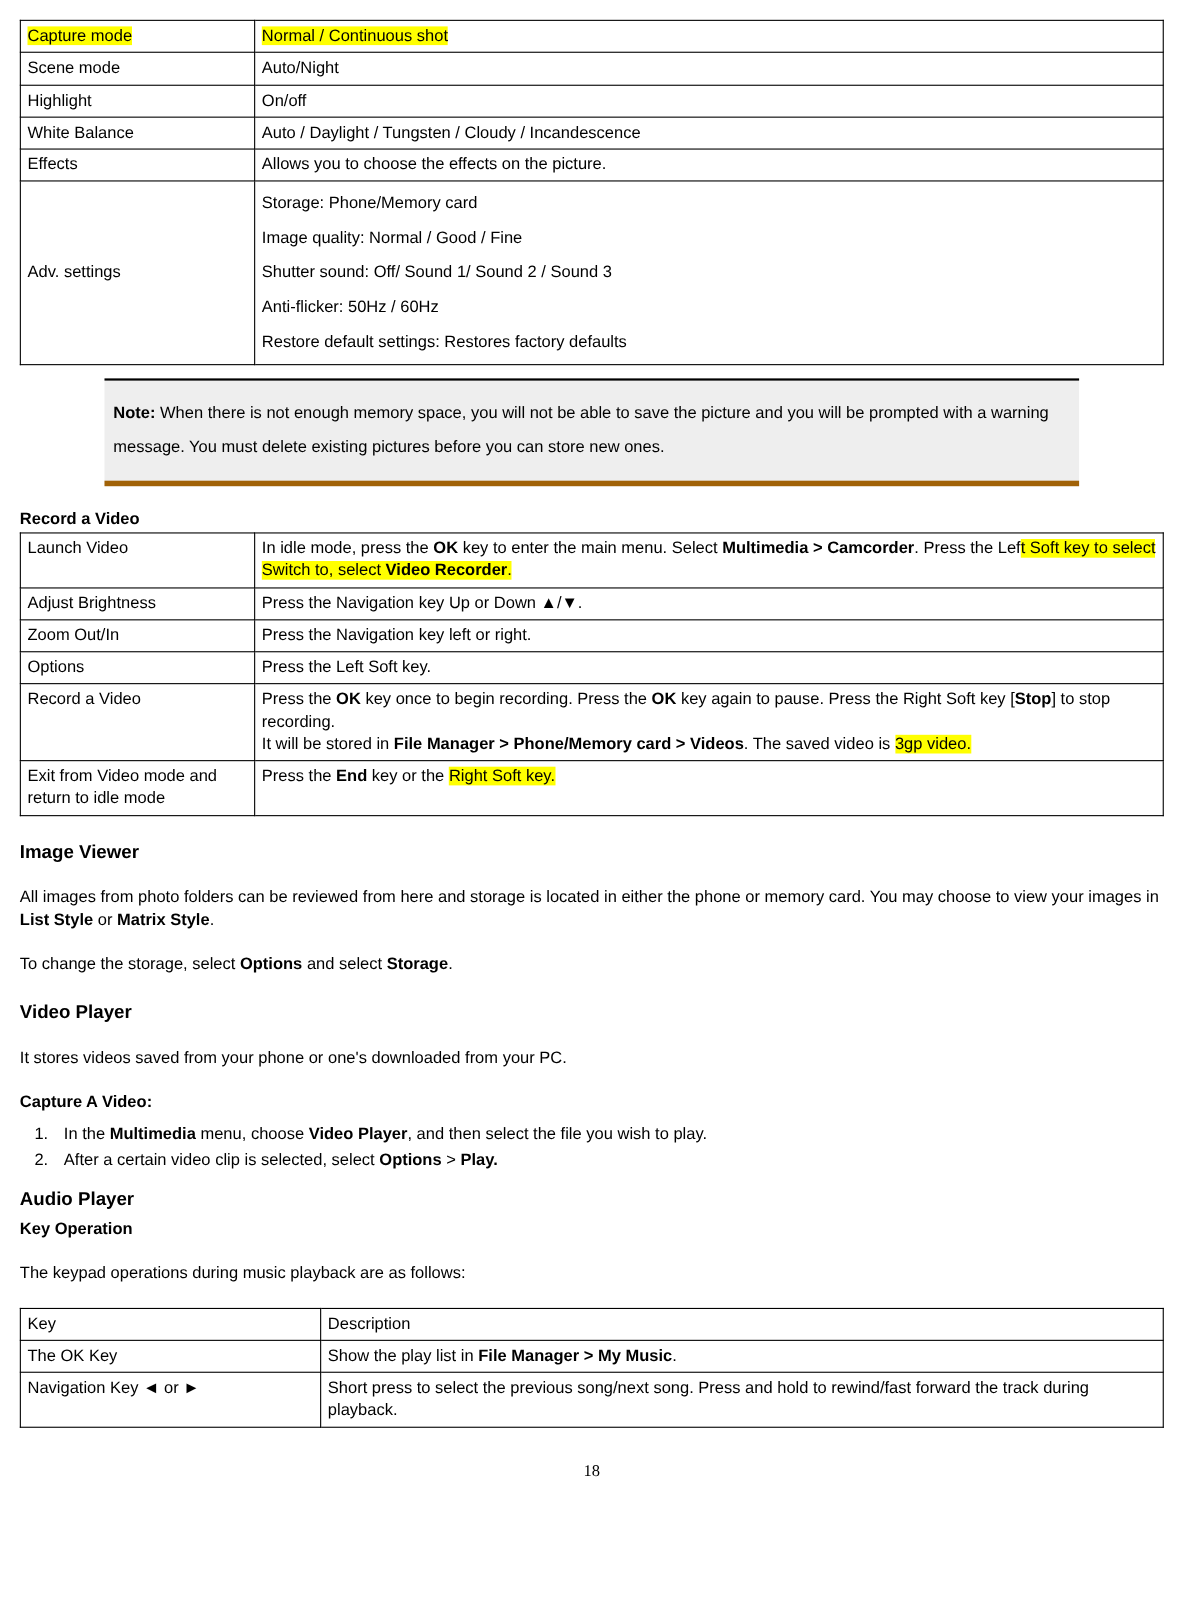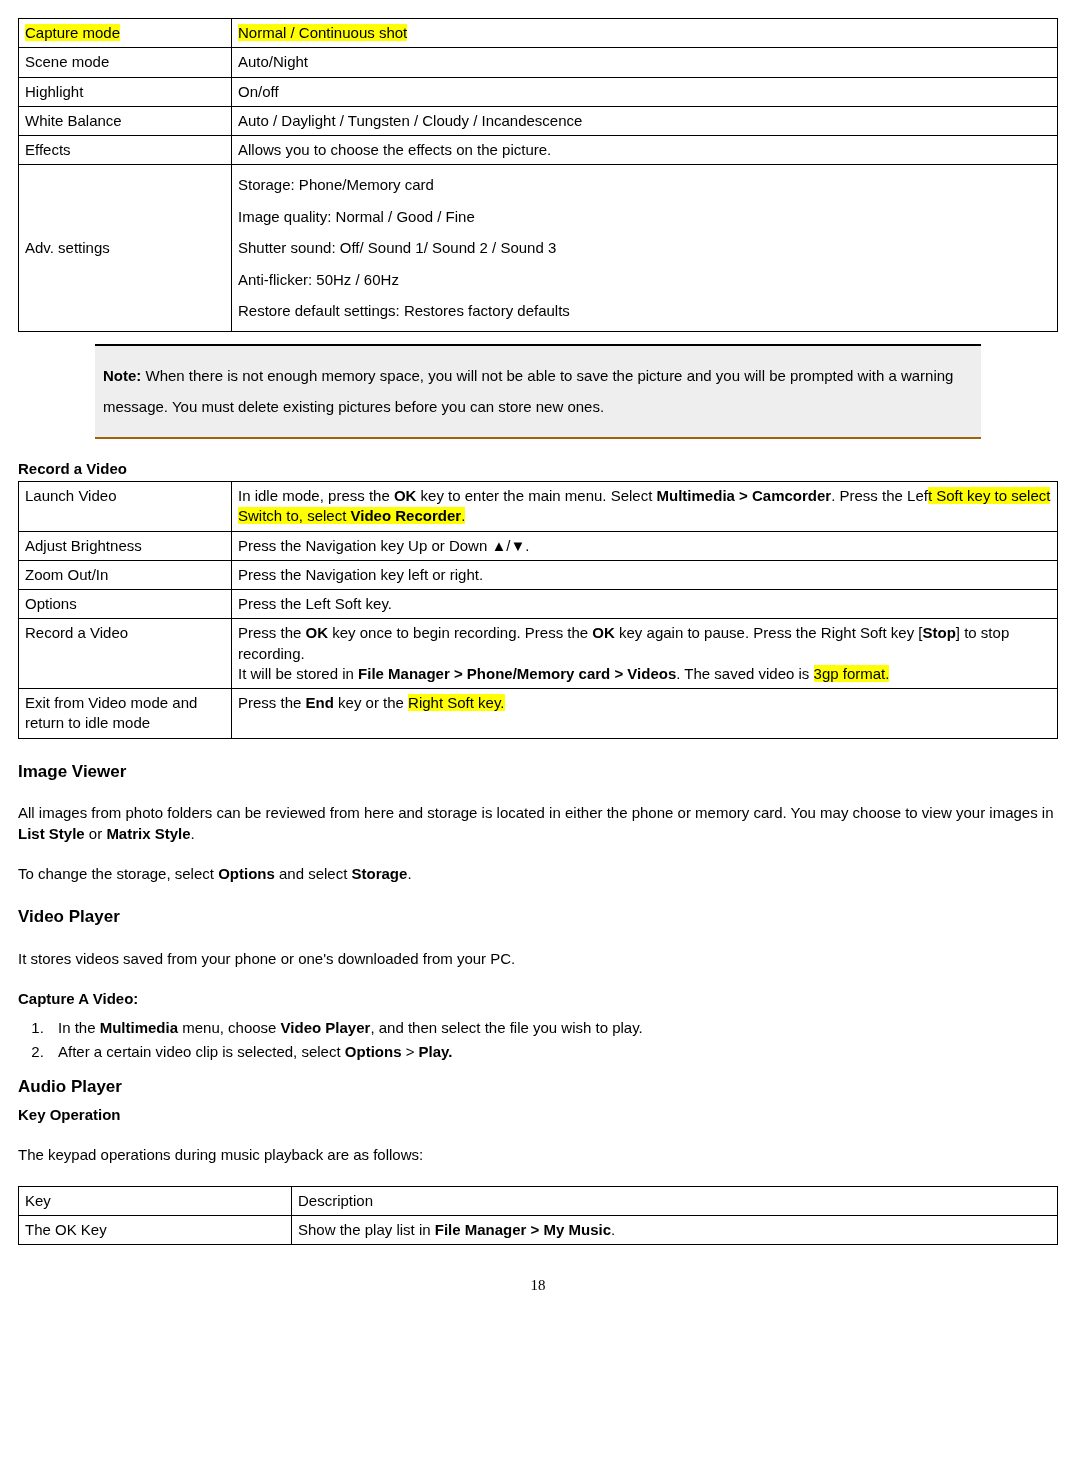--- a/index.html
+++ b/index.html
@@ -22,21 +22,21 @@
     vertical-align: top;
   }
   .t1 td:first-child { width: 200px; }
   .t2 td:first-child { width: 200px; }
   .t3 td:first-child { width: 260px; }
   .hl { background: #ffff00; }
   .notebox {
     width: 870px;
     margin: 12px auto 20px auto;
     border-top: 2px solid #000;
-    border-bottom: 2px solid #a16207;
+    border-bottom: 5px solid #a16207;
     background: #eeeeee;
     padding: 14px 8px;
     line-height: 2.1;
   }
   h3 {
     font-size: 17px;
     font-weight: bold;
     margin: 22px 0 6px 0;
   }
   .subhead {
@@ -109,21 +109,21 @@
     <td>Press the Navigation key left or right.</td>
   </tr>
   <tr>
     <td>Options</td>
     <td>Press the Left Soft key.</td>
   </tr>
   <tr>
     <td>Record a Video</td>
     <td>
       <span>Press the </span><b>OK</b><span> key once to begin recording. Press the </span><b>OK</b><span> key again to pause. Press the Right Soft key [</span><b>Stop</b><span>] to stop recording.</span><br>
-      <span>It will be stored in </span><b>File Manager &gt; Phone/Memory card &gt; Videos</b><span>. The saved video is </span><span class="hl">3gp format.</span>
+      <span>It will be stored in </span><b>File Manager &gt; Phone/Memory card &gt; Videos</b><span>. The saved video is </span><span class="hl">3gp video.</span>
     </td>
   </tr>
   <tr>
     <td>Exit from Video mode and return to idle mode</td>
     <td>
       <span>Press the </span><b>End</b><span> key or the </span><span class="hl">Right Soft key.</span>
     </td>
   </tr>
 </tbody>
   </table>
@@ -156,16 +156,20 @@
       <tr>
     <td>Key</td>
     <td>Description</td>
   </tr>
   <tr>
     <td>The OK Key</td>
     <td>
       <span>Show the play list in </span><b>File Manager &gt; My Music</b><span>.</span>
     </td>
   </tr>
+  <tr>
+    <td>Navigation Key ◄ or ►</td>
+    <td>Short press to select the previous song/next song. Press and hold to rewind/fast forward the track during playback.</td>
+  </tr>
 </tbody>
   </table>
 
 <div class="pagenum">18</div>
 
 </body></html>

